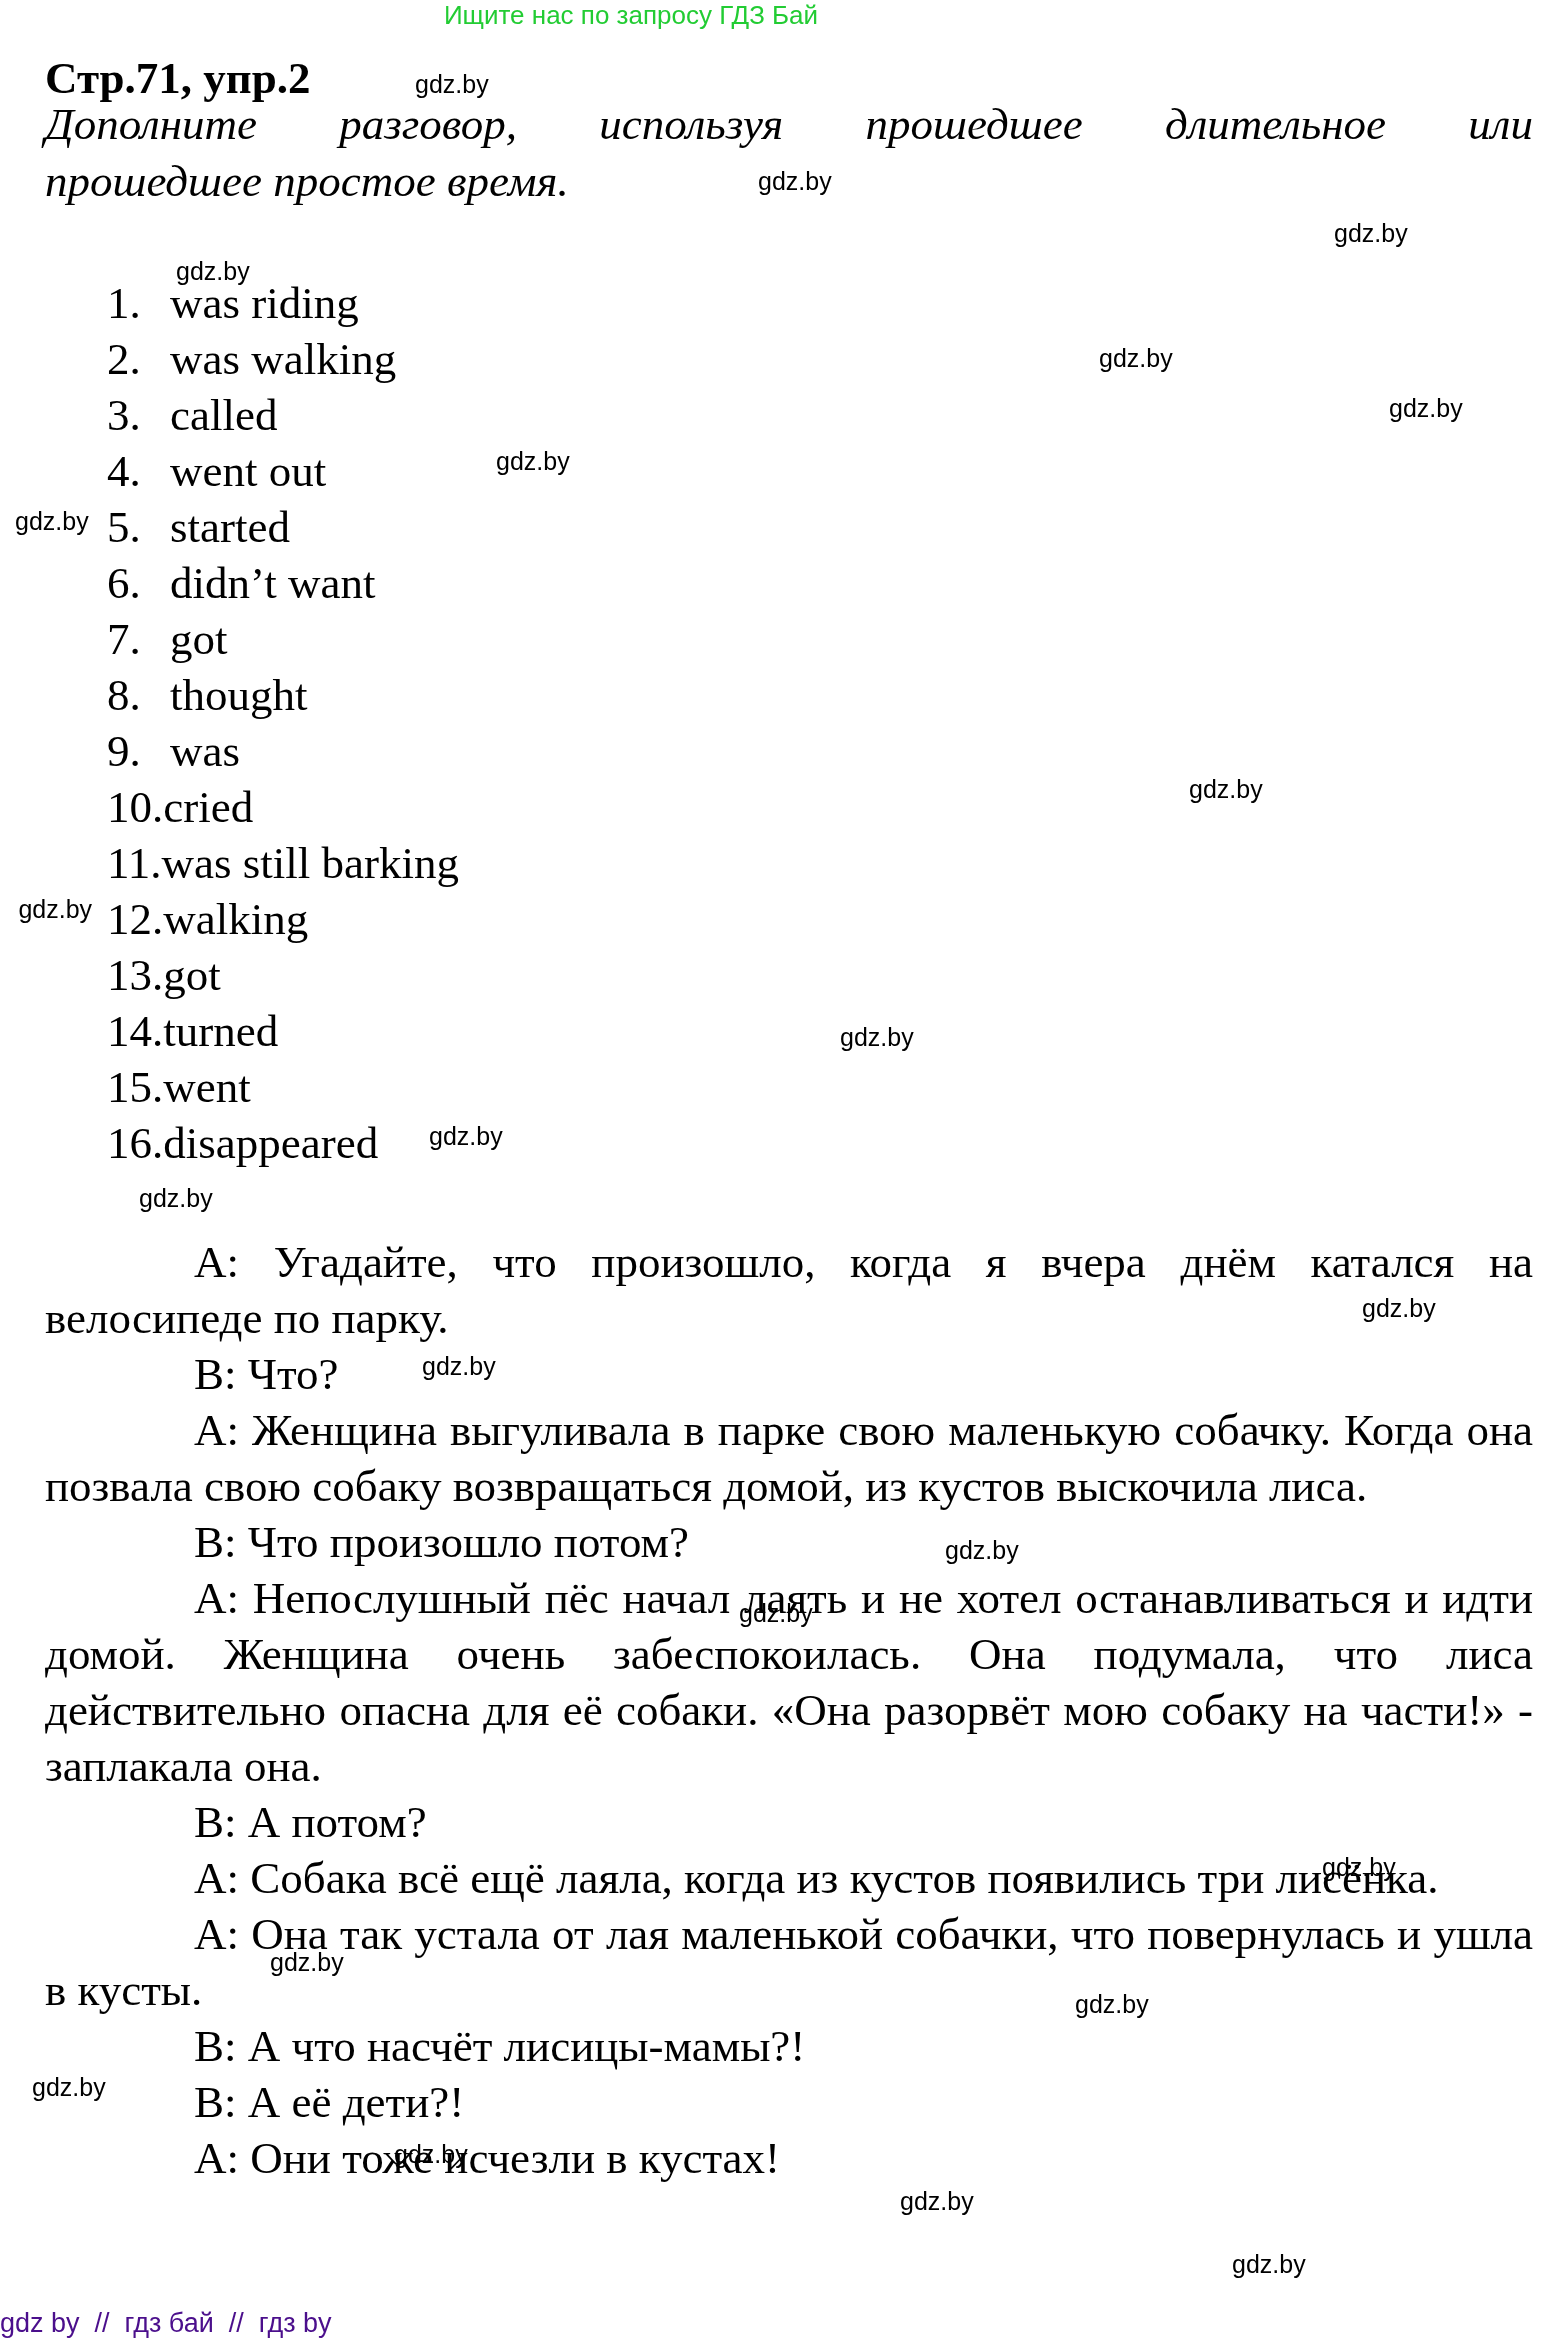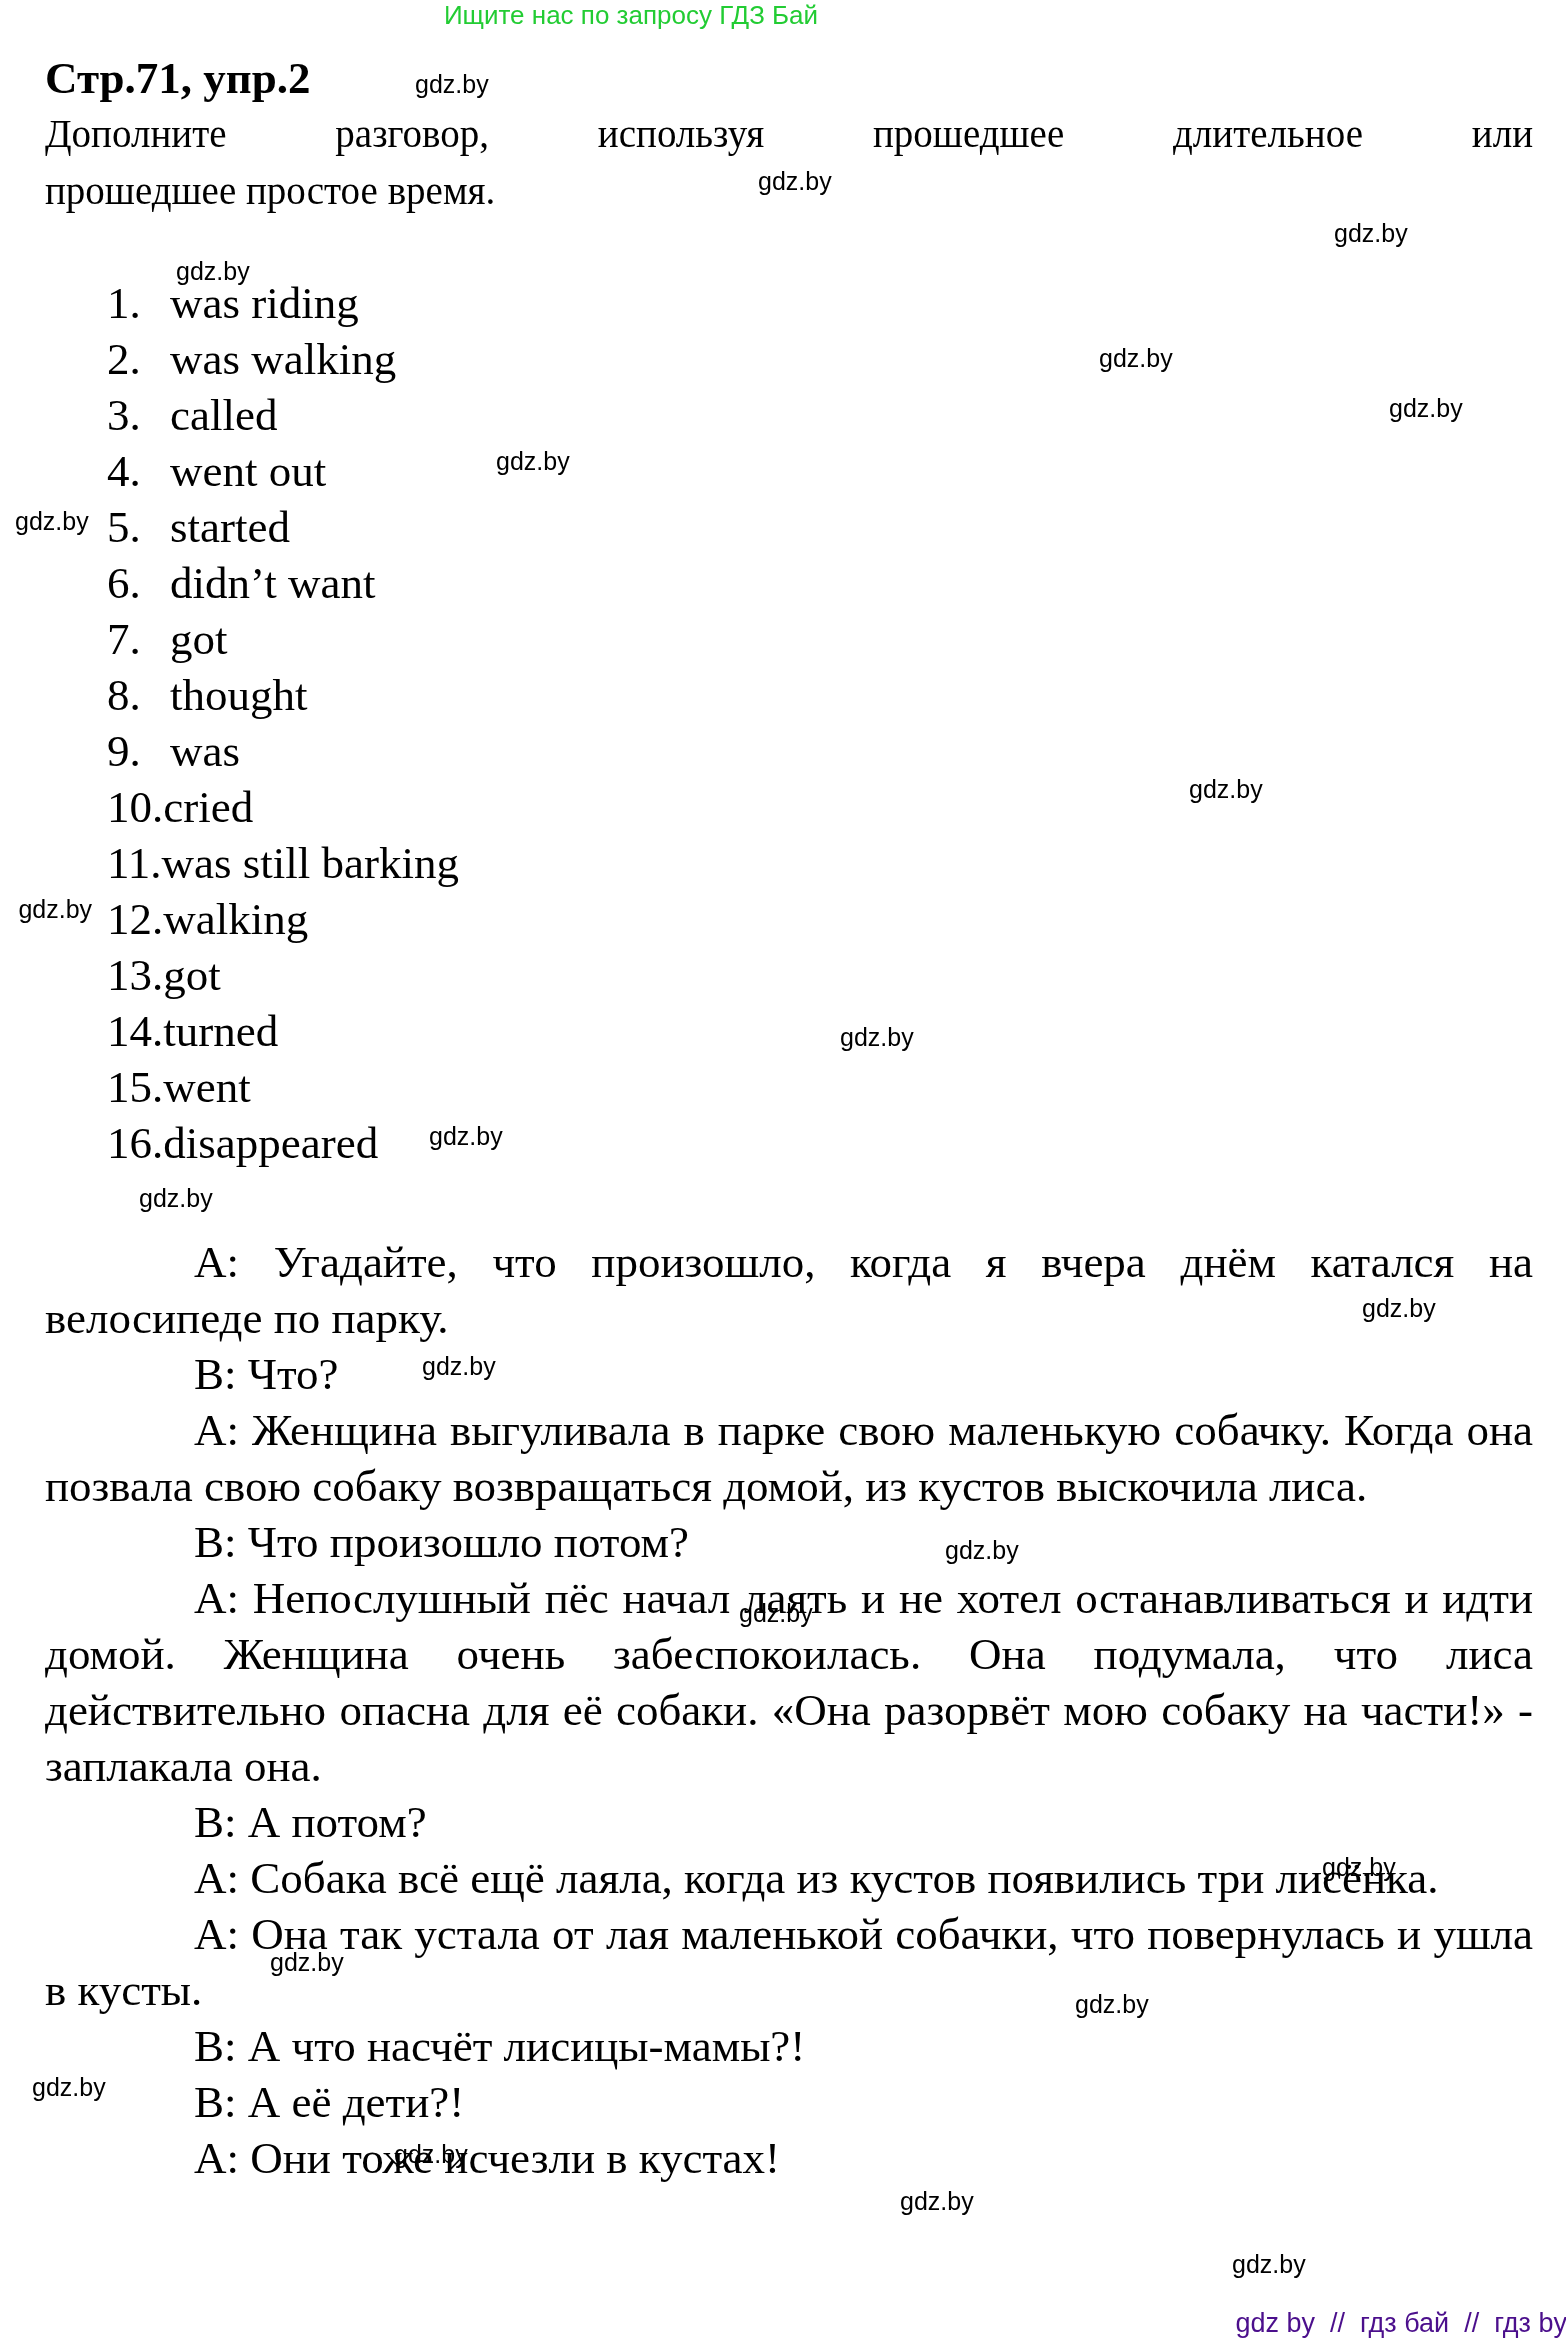--- a/index.html
+++ b/index.html
@@ -4,37 +4,37 @@
 <style>
   html, body { margin: 0; padding: 0; background: #ffffff; }
   body { width: 1567px; height: 2342px; position: relative; overflow: hidden; }
   .banner {
     position: absolute; left: 0; top: 0; width: 1262px; text-align: center;
     font-family: "Liberation Sans", sans-serif; font-size: 26px; color: #22cc33; line-height: 30px;
   }
   .serif { font-family: "Liberation Serif", serif; color: #000000; }
   .title { position: absolute; left: 45px; top: 52px; font-size: 45px; font-weight: bold; line-height: 53px; }
   .intro {
-    position: absolute; left: 45px; top: 105px; width: 1488px; font-size: 39px; line-height: 57px;
-    text-align: justify; text-align-last: left;
+    position: absolute; left: 45px; top: 96px; width: 1488px; font-size: 45px; line-height: 57px;
+    text-align: justify; text-align-last: left; font-style: italic;
   }
   .intro .l1 { display: block; text-align: justify; text-align-last: justify; }
   .list { position: absolute; left: 107px; top: 275px; font-size: 45px; line-height: 56px; }
   .list-row { display: flex; white-space: nowrap; height: 56px; }
   .list-row .num { display: inline-block; min-width: 63px; }
   .list-row.wide .num { min-width: 0; }
   .dialogue { position: absolute; left: 45px; top: 1234px; width: 1488px; font-size: 45px; line-height: 56px; }
   .para { text-indent: 149px; text-align: justify; margin: 0; }
   .para.short { text-align: left; }
   .wm {
     position: absolute; font-family: "Liberation Sans", sans-serif; font-size: 25px; color: #000;
     line-height: 28px; white-space: nowrap;
   }
   .footer {
-    position: absolute; left: 0; top: 2307px; width: 1567px; text-align: right;
+    position: absolute; left: 0; top: 2307px; width: 1567px; text-align: left;
     font-family: "Liberation Sans", sans-serif; font-size: 27px; color: #4b0f8c; line-height: 32px; white-space: pre;
   }
 </style>
 </head>
 <body>
 
 <div class="banner">Ищите нас по запросу ГДЗ Бай</div>
 
 <div class="title serif">Стр.71, упр.2</div>
 

